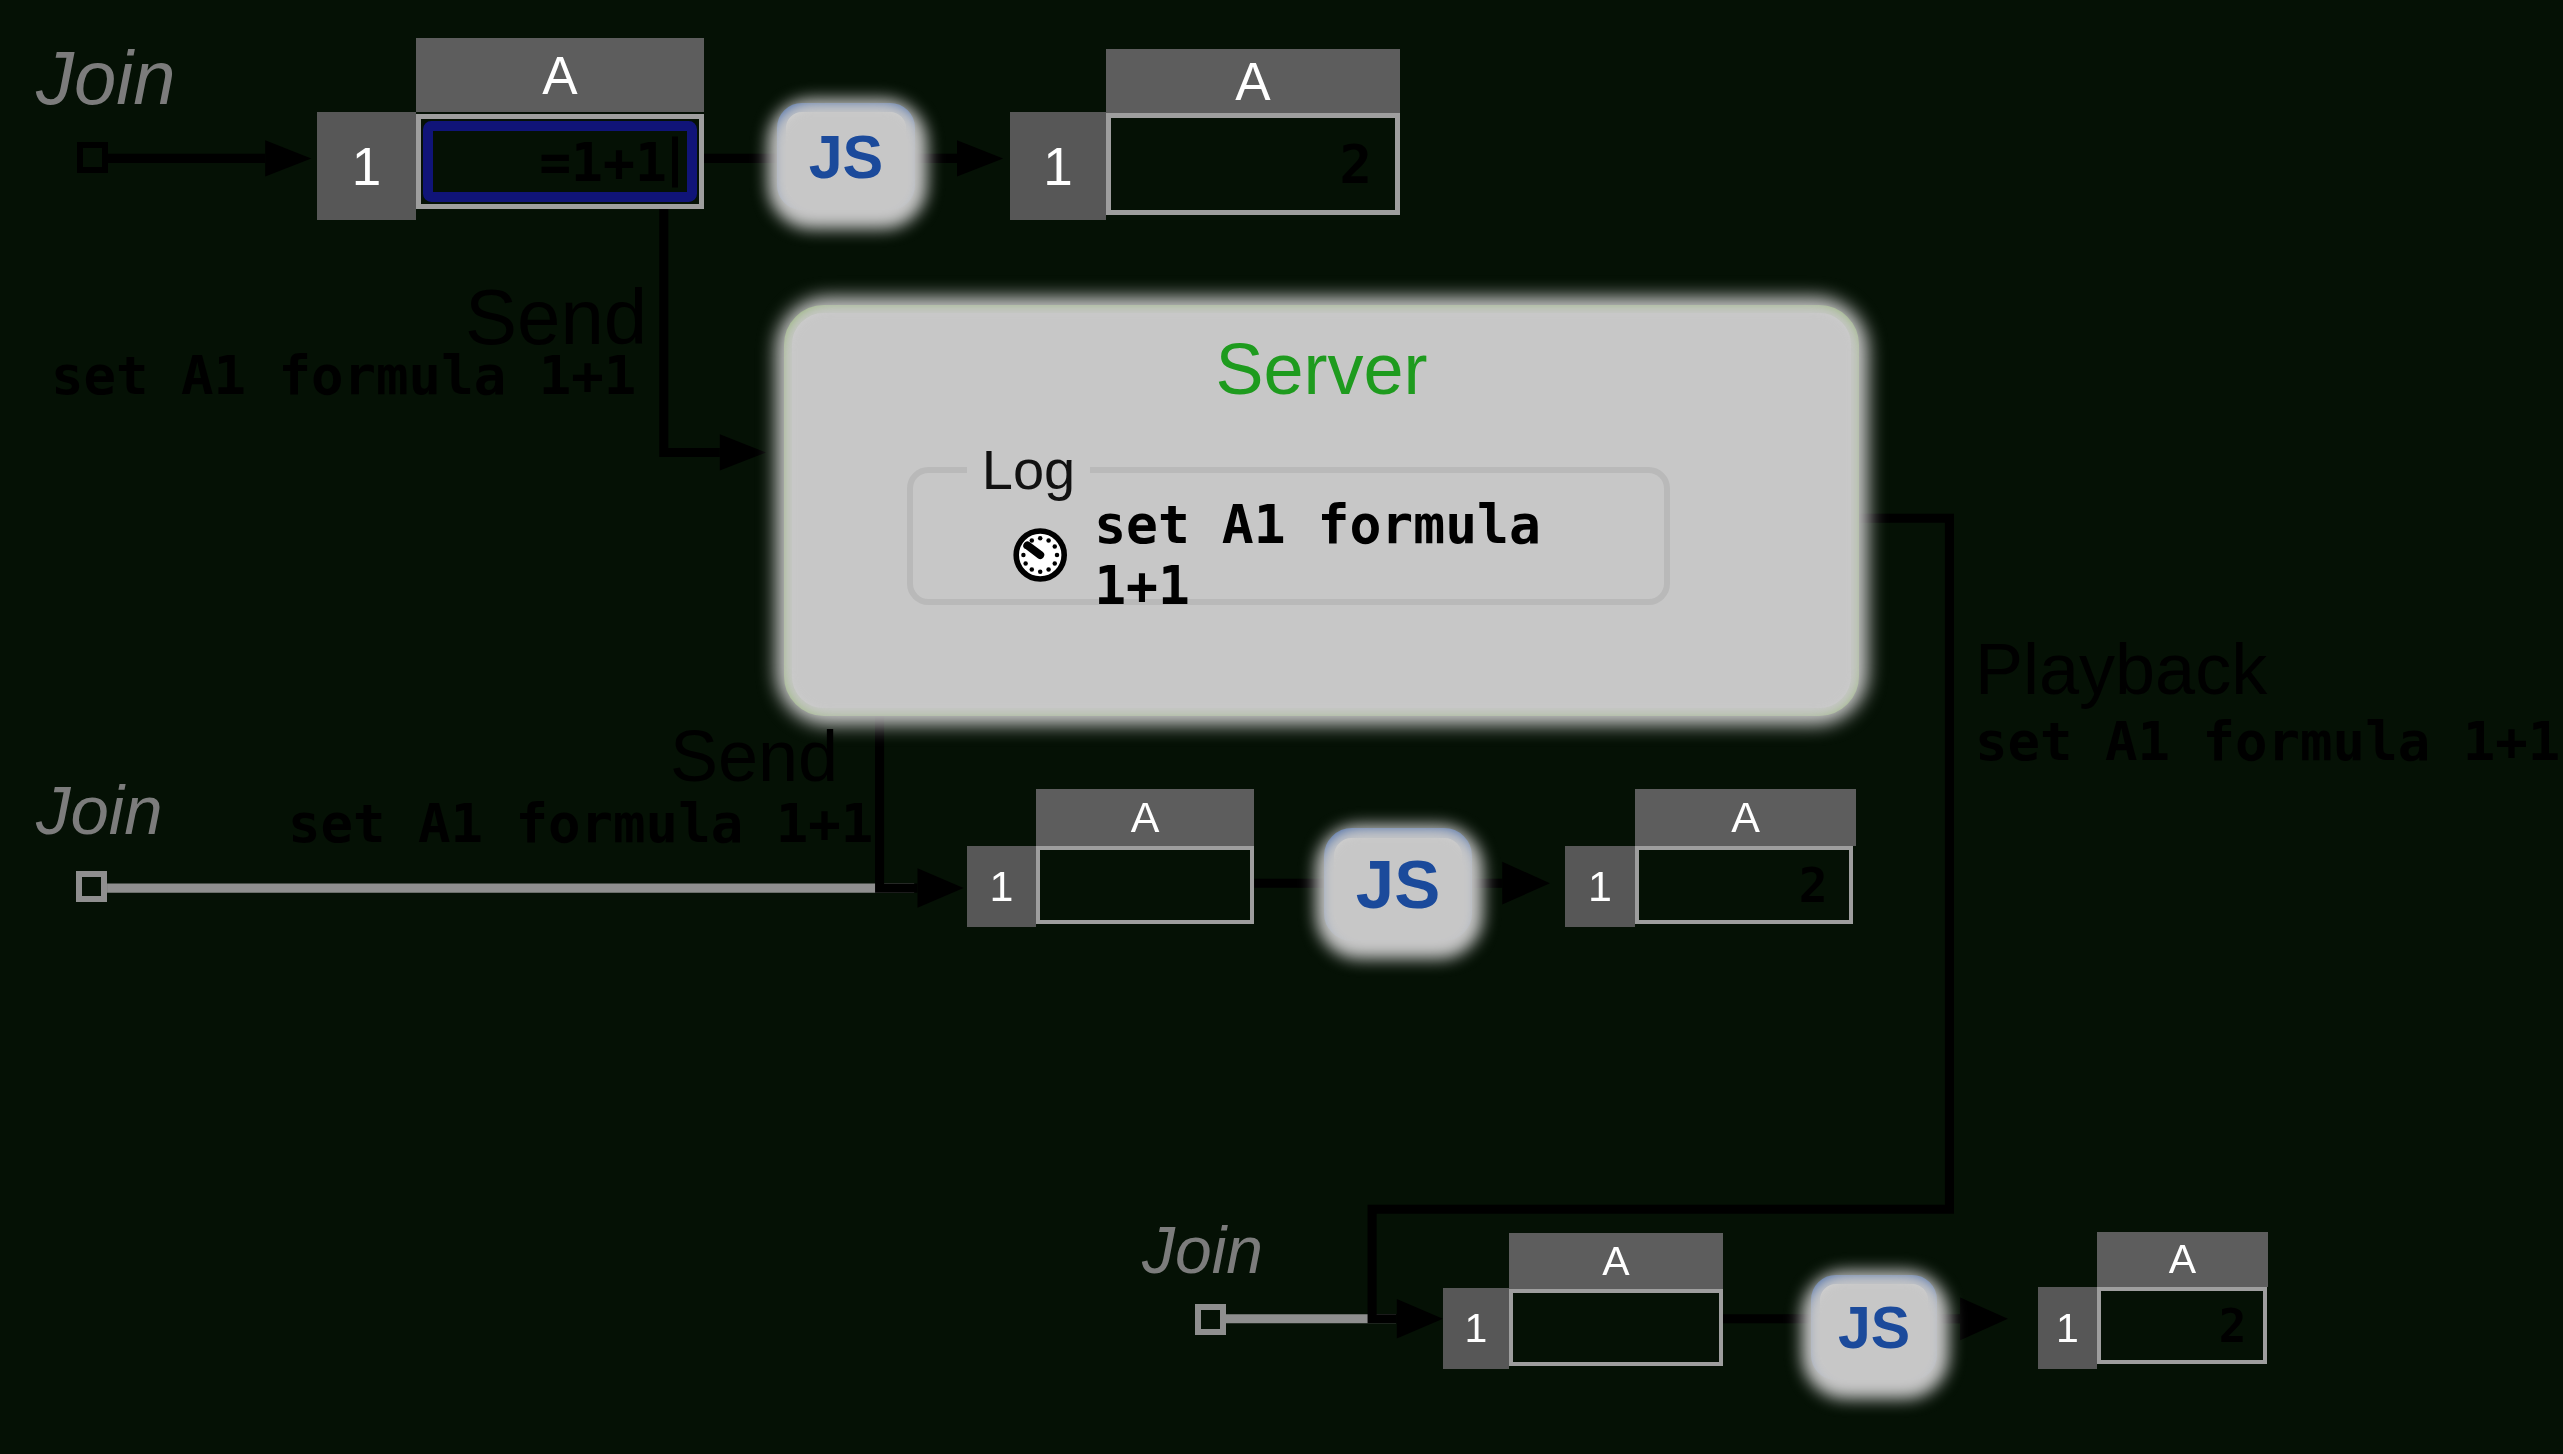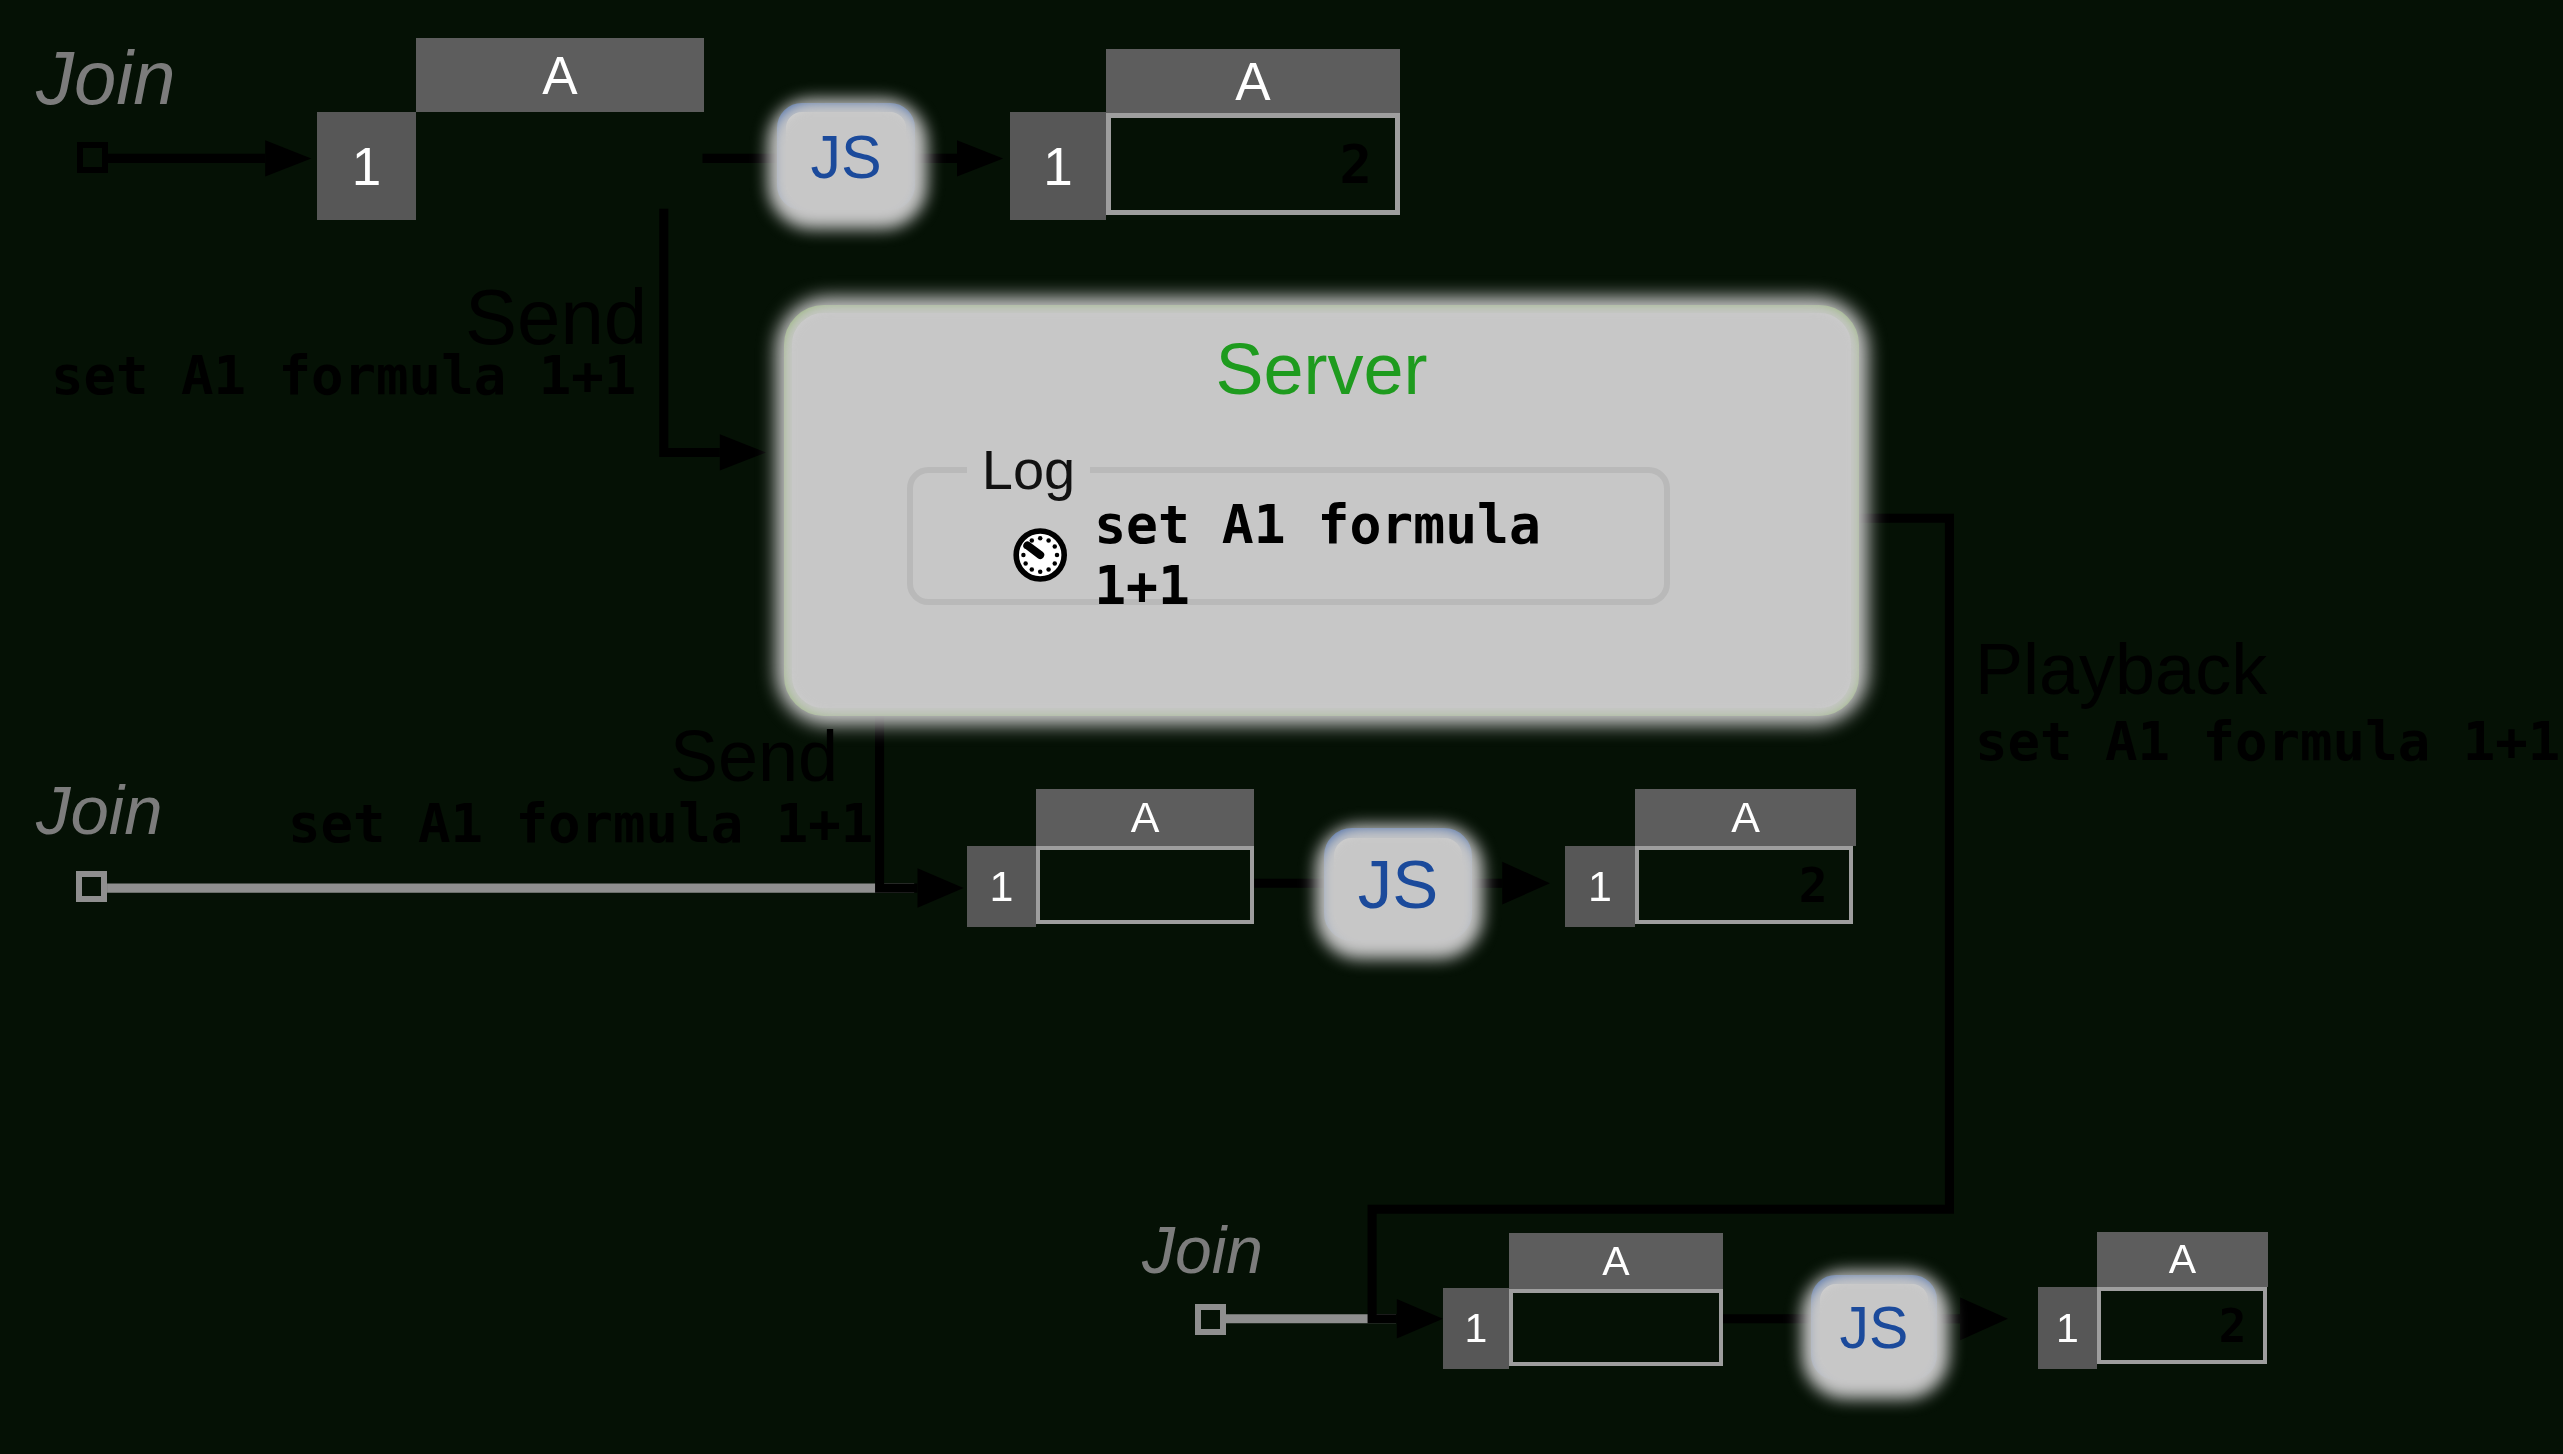--- a/index.html
+++ b/index.html
@@ -23,21 +23,21 @@
   .sheet .rh{background:var(--rowheader-gray);}
   .sheet .ch{background:var(--header-gray);}
   .sheet .cell{position:absolute;box-sizing:border-box;border:5px solid var(--cell-border);}
   .sheet .val{position:absolute;right:20px;top:50%;transform:translateY(-50%);
         color:var(--black);font-family:"DejaVu Sans Mono",monospace;font-weight:bold;
         display:flex;align-items:center;}
   .sel-ring{position:absolute;inset:1.6px;border:10.7px solid var(--selection-blue);border-radius:8.2px;}
   .cursor-bar{display:inline-block;width:5.8px;height:51px;background:var(--black);margin-left:5px;}
   .js-box{position:absolute;z-index:2;box-sizing:border-box;background:var(--white);
         border:9px solid var(--js-blue);display:flex;align-items:center;justify-content:center;
-        color:var(--js-blue);font-weight:normal;text-align:center;}
+        color:var(--js-blue);font-weight:bold;text-align:center;}
   .js-box::before{content:"";position:absolute;inset:-13px -21.4px -28px -18px;background:var(--halo-gray);
         border-radius:44px;filter:blur(8.2px);z-index:-1;}
   .server{position:absolute;z-index:2;left:784px;top:305px;width:1075px;height:411px;
         box-sizing:border-box;background:var(--white);border:8.2px solid var(--server-border-green);
         border-radius:40px;}
   .server::before{content:"";position:absolute;inset:-16.5px;background:var(--halo-gray);
         border-radius:53px;filter:blur(9px);z-index:-1;}
   .server-title{text-align:center;margin-top:20px;font-size:72px;font-weight:400;
         color:var(--server-text-green);line-height:1;}
   .log-fieldset{position:absolute;left:105px;top:119px;width:763px;height:163px;margin:10px;
@@ -75,20 +75,27 @@
     <polygon points="1752,1601 1696,1577 1696,1625" fill="#000"></polygon>
     <polygon points="2438,1601 2380,1575 2380,1627" fill="#000"></polygon>
   </svg>
 
   <div class="label gray" style="left:36px;top:40px;font-size:76px;">Join</div>
   <div class="join-square" style="left:77px;top:142px;width:30.5px;height:31px;border:6.6px solid #000;"></div>
 
   <div class="sheet" style="left:317px;top:38px;width:387px;height:182px;">
     <div class="rh" style="left:0;top:74px;width:99px;height:108px;font-size:53px;">1</div>
     <div class="ch" style="left:99px;top:0;width:288px;height:74px;font-size:53px;">A</div>
+    <div class="cell" style="left:99px;top:76px;width:288px;height:95px;">
+      <div class="sel-ring"></div>
+      <div class="val" style="right:21.4px;font-size:53px;">
+        <span>=1+1</span>
+        <span class="cursor-bar"></span>
+      </div>
+    </div>
   </div>
 
   <div class="js-box" style="left:777px;top:103px;width:138px;height:107px;border-radius:25px;font-size:61px;">
     <span>JS</span>
   </div>
 
   <div class="sheet" style="left:1010px;top:49px;width:390px;height:171px;">
     <div class="rh" style="left:0;top:63px;width:96px;height:108px;font-size:53px;">1</div>
     <div class="ch" style="left:96px;top:0;width:294px;height:64px;font-size:53px;">A</div>
     <div class="cell" style="left:96px;top:64px;width:294px;height:102px;">

